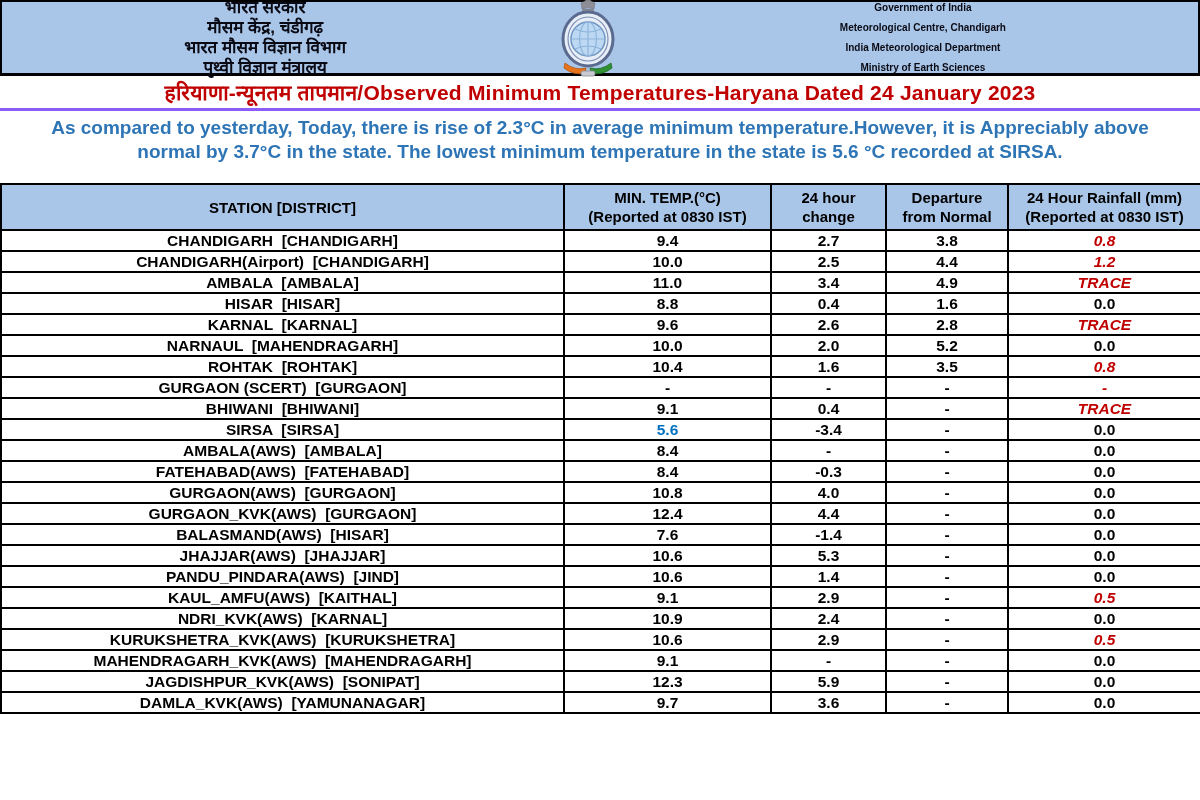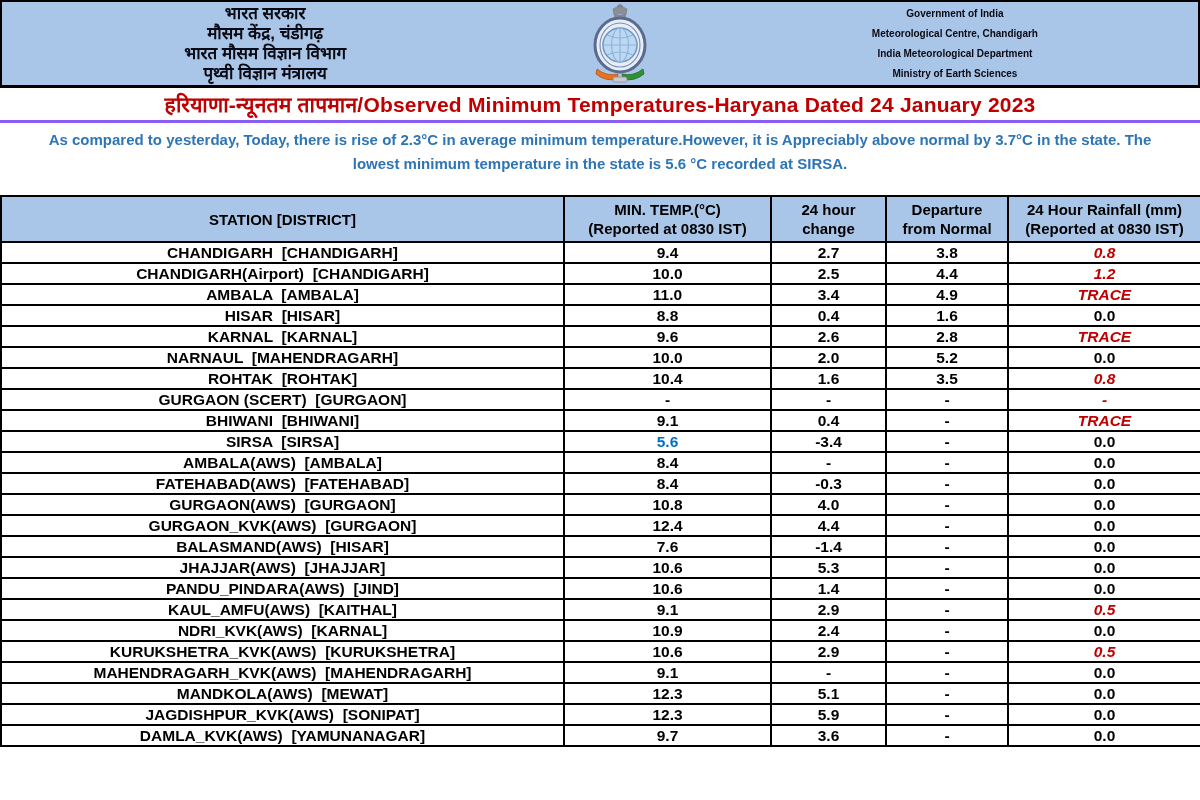--- a/index.html
+++ b/index.html
@@ -10,38 +10,38 @@
     --hl-blue:#0070c0;
   }
   *{box-sizing:border-box;}
   html,body{margin:0;padding:0;}
   body{
     width:1200px;height:800px;overflow:hidden;background:#fff;
     font-family:"Liberation Sans",sans-serif;font-weight:bold;color:#000;
   }
   
   .top-banner{
-    height:88px;background:var(--band-blue);
+    height:76px;background:var(--band-blue);
     border:2px solid #000;border-bottom:3px solid #000;
-    display:flex;align-items:center;gap:32px;
+    display:flex;align-items:center;
   }
   .banner-left{width:44%;text-align:center;font-size:17px;line-height:20px;color:#0a0a14;}
   .banner-logo{width:10%;display:flex;justify-content:center;align-items:center;}
   .banner-right{flex:1;text-align:center;font-size:10px;line-height:20px;color:#0a0a14;}
   .banner-line{display:block;}
   
   .title-bar{
     height:35px;border-bottom:3px solid #8b5cf6;
     display:flex;align-items:center;justify-content:center;
     color:var(--title-red);font-size:21px;letter-spacing:.2px;background:#fff;
   }
   
   .summary{
     min-height:72px;padding:5px 26px 4px;text-align:center;
-    color:var(--summary-blue);font-size:15px;line-height:24px;background:#fff;
+    color:var(--summary-blue);font-size:19px;line-height:24px;background:#fff;
   }
   
   table{width:1200px;border-collapse:collapse;table-layout:fixed;}
   th,td{border:2px solid #000;text-align:center;vertical-align:middle;padding:0 2px;}
   thead th{
     background:var(--band-blue);font-size:15px;line-height:19px;height:46px;color:#000;
   }
   thead th .hdr-line{display:block;}
   tbody td{font-size:15.5px;height:20.8px;line-height:19px;}
   td.station-cell{white-space:pre-wrap;margin-left:45px;}
@@ -290,27 +290,20 @@
   </tr>
 
   <tr>
     <td class="station-cell">MAHENDRAGARH_KVK(AWS)  [MAHENDRAGARH]</td>
     <td>9.1</td>
     <td>-</td>
     <td>-</td>
     <td>0.0</td>
   </tr>
 
-  <tr>
-    <td class="station-cell">MANDKOLA(AWS)  [MEWAT]</td>
-    <td>12.3</td>
-    <td>5.1</td>
-    <td>-</td>
-    <td>0.0</td>
-  </tr>
 
   <tr>
     <td class="station-cell">JAGDISHPUR_KVK(AWS)  [SONIPAT]</td>
     <td>12.3</td>
     <td>5.9</td>
     <td>-</td>
     <td>0.0</td>
   </tr>
 
   <tr>

